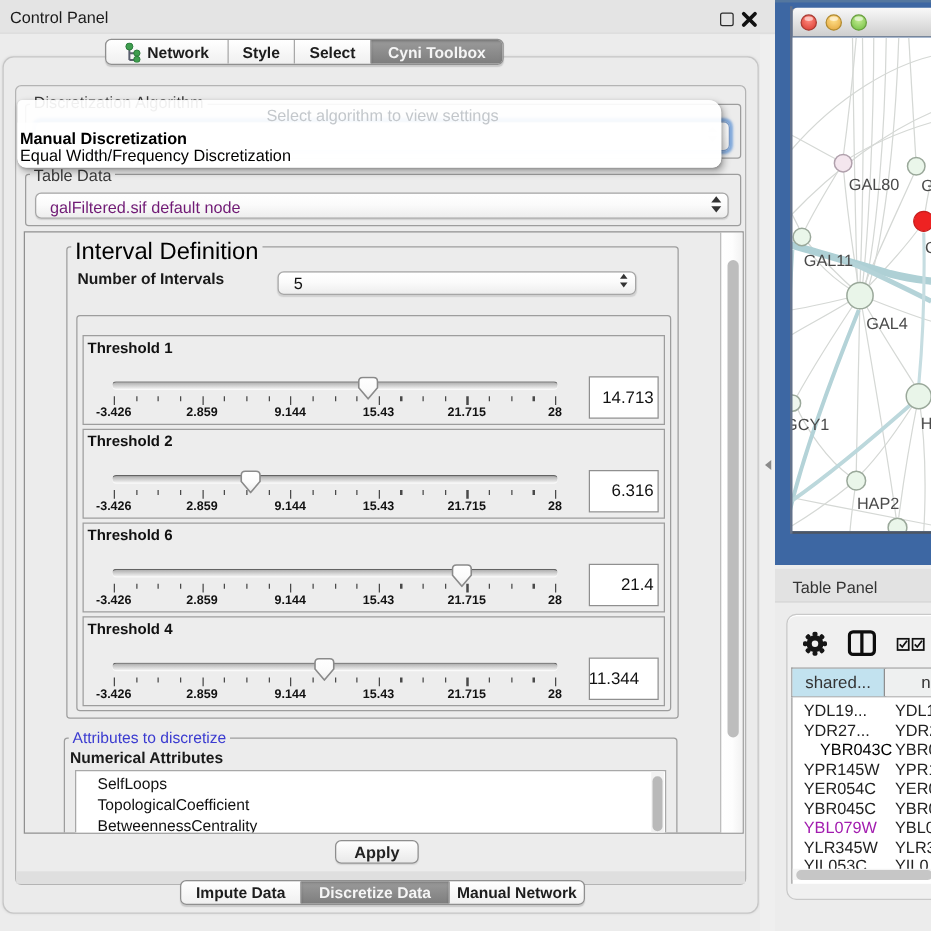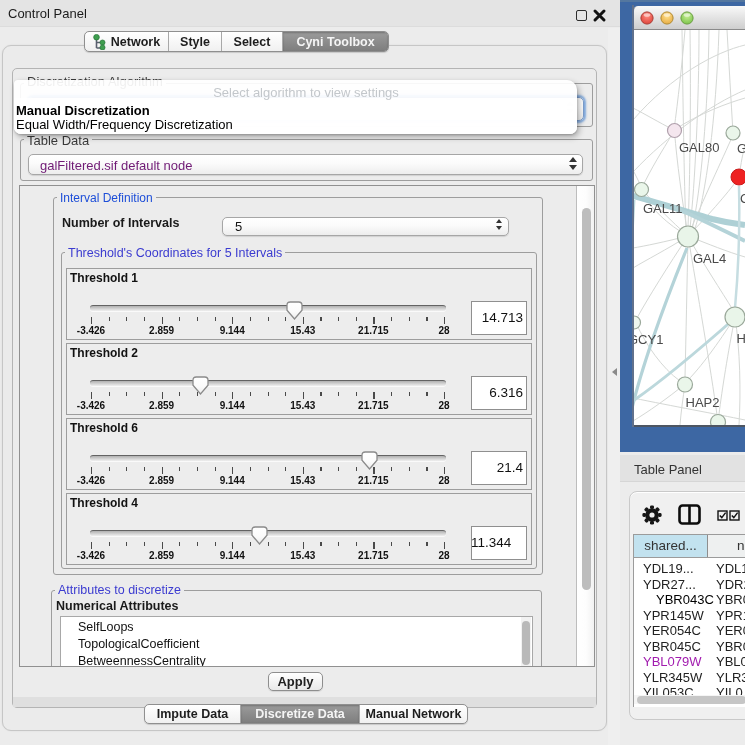--- a/index.html
+++ b/index.html
@@ -26,21 +26,21 @@
 
 <div class="abs" style="left:0;top:0;width:620px;height:745px;background:#ececec;"></div>
 <div class="abs" style="left:0;top:0;width:620px;height:27px;background:#e4e4e4;border-bottom:1px solid #dcdcdc;"></div>
 <div class="abs" style="left:8px;top:6px;font-size:13px;color:#1b1b1b;">Control Panel</div>
 <div class="abs" style="left:576px;top:10px;width:11px;height:11px;border:1.6px solid #2c2c2c;border-radius:2px;"></div>
 <svg class="abs" style="left:592px;top:8px;" width="15" height="15" viewBox="0 0 15 15">
 <path d="M3 3 L12 12 M12 3 L3 12" stroke="#111" stroke-width="3" stroke-linecap="round"></path>
   </svg>
 <div class="abs" style="left:2px;top:45px;width:605px;height:686px;background:#ebebeb;border:1px solid #c6c6c6;border-radius:9px;box-shadow:0 0 2px rgba(0,0,0,0.08);"></div>
 <div class="seg" style="left:84px;top:31px;height:21px;">
-<div style="width:84px;text-align:right;"><span style="display:inline-block;width:13px;height:15px;position:relative;margin-right:5px;">
+<div style="width:98px;text-align:right;"><span style="display:inline-block;width:13px;height:15px;position:relative;margin-right:5px;">
 <svg width="13" height="16" viewBox="0 0 13 16" style="position:absolute;left:0;top:0;">
 <path d="M3.5 5 L3.5 14 M3.5 8.5 L8 8.5 M3.5 14 L8 14" stroke="#5a5f6e" stroke-width="1.6" fill="none"></path>
 <circle cx="3.5" cy="3.2" r="2.8" fill="#3f9e4f" stroke="#2c7c3c" stroke-width="0.8"></circle>
 <circle cx="9.5" cy="8.5" r="2.5" fill="#3f9e4f" stroke="#2c7c3c" stroke-width="0.8"></circle>
 <circle cx="9.5" cy="13.5" r="2.5" fill="#3f9e4f" stroke="#2c7c3c" stroke-width="0.8"></circle>
 </svg>
       </span>Network</div>
 <div style="width:53px;">Style</div>
 <div style="width:61px;">Select</div>
 <div style="width:105px;" class="sel">Cyni Toolbox</div>
@@ -57,30 +57,29 @@
 <div class="fs" style="left:20px;top:139px;width:573px;height:42px;"></div>
 <div class="fs-legend" style="left:24px;top:133px;font-size:13px;color:#3a3a3a;">Table Data</div>
 <div class="combo" style="left:28px;top:154px;width:555px;height:21px;"></div>
 <div class="abs" style="left:40px;top:158px;font-size:13px;color:#701a75;">galFiltered.sif default node</div>
 <div class="combo-arrows" style="left:569px;top:157px;">
     <div class="arr-up"></div>
     <div class="arr-dn"></div>
   </div>
 <div class="abs" style="left:19px;top:185px;width:576px;height:482px;border:1px solid #909090;background:#ececec;overflow:hidden;">
 <div style="position:absolute;left:33px;top:11px;width:490px;height:378px;border:1px solid #9d9d9d;border-radius:3px;"></div>
-<div class="fs-legend" style="left:37px;top:5px;font-size:12px;color:#1d4ed8;">Interval Definition</div>
+<div class="fs-legend" style="left:37px;top:5px;font-size:19px;color:#000000;">Interval Definition</div>
 <div class="abs" style="left:42px;top:30px;font-size:12.5px;font-weight:bold;color:#1a1a1a;">Number of Intervals</div>
 <div class="combo" style="left:202px;top:31px;width:287px;height:19px;"></div>
 <div class="abs" style="left:215px;top:33px;font-size:13px;color:#141414;">5</div>
 <div class="combo-arrows" style="left:476px;top:33px;">
       <div class="arr-up" style="border-left-width:3.5px;border-right-width:3.5px;border-bottom-width:4.5px;margin-bottom:2.5px;"></div>
       <div class="arr-dn" style="border-left-width:3.5px;border-right-width:3.5px;border-top-width:4.5px;"></div>
     </div>
 <div style="position:absolute;left:41px;top:66px;width:476px;height:317px;border:1px solid #9d9d9d;border-radius:3px;"></div>
-<div class="fs-legend" style="left:45px;top:60px;font-size:12.5px;color:#3b3bd0;">Threshold's Coordinates for 5 Intervals</div>
 <div style="position:absolute;left:46px;top:82px;width:466px;height:72px;border:1px solid #9d9d9d;background:#ededed;">
 <div style="position:absolute;left:3px;top:2px;font-size:12px;font-weight:bold;color:#111;">Threshold 1</div>
 <div style="position:absolute;left:23px;top:36px;width:356px;height:5.5px;border-radius:3px;background:linear-gradient(180deg,#b0b0b0,#f0f0f0);border-top:1px solid #636363;box-shadow:0 1px 0 rgba(255,255,255,0.7);"></div>
 <div style="position:absolute;left:24.00px;top:48px;width:1.2px;height:7px;background:#4a4a4a;"></div>
 <div style="position:absolute;left:41.65px;top:48px;width:1.2px;height:4px;background:#4a4a4a;"></div>
 <div style="position:absolute;left:59.30px;top:48px;width:1.2px;height:4px;background:#4a4a4a;"></div>
 <div style="position:absolute;left:76.95px;top:48px;width:1.2px;height:4px;background:#4a4a4a;"></div>
 <div style="position:absolute;left:94.60px;top:48px;width:1.2px;height:7px;background:#4a4a4a;"></div>
 <div style="position:absolute;left:112.25px;top:48px;width:1.2px;height:4px;background:#4a4a4a;"></div>
 <div style="position:absolute;left:129.90px;top:48px;width:1.2px;height:4px;background:#4a4a4a;"></div>
@@ -251,21 +250,21 @@
 <div class="abs" style="left:36px;top:413px;font-size:12.5px;font-weight:bold;color:#1a1a1a;">Numerical Attributes</div>
 <div style="position:absolute;left:39.5px;top:430px;width:473px;height:120px;background:#fff;border:1px solid #a8a8a8;"></div>
 <div style="position:absolute;left:58px;top:434px;font-size:12.5px;color:#111;">SelfLoops</div>
 <div style="position:absolute;left:58px;top:451px;font-size:12.5px;color:#111;">TopologicalCoefficient</div>
 <div style="position:absolute;left:58px;top:468px;font-size:12.5px;color:#111;">BetweennessCentrality</div>
 <div style="position:absolute;left:501px;top:431px;width:10px;height:118px;background:#f2f2f2;"></div>
 <div style="position:absolute;left:501.5px;top:435px;width:8px;height:44px;background:#b9b9b9;border-radius:4px;"></div>
 <div style="position:absolute;left:556px;top:0;width:19px;height:482px;background:linear-gradient(90deg,#ffffff 0%,#fdfdfd 50%,#f0f0f0 100%);border-left:1px solid #bdbdbd;"></div>
 <div style="position:absolute;left:562px;top:22px;width:9px;height:382px;background:#bdbdbd;border-radius:5px;"></div>
 </div>
-<div class="abs" style="left:268px;top:672px;width:55px;height:19px;border:1px solid #8e8e8e;border-radius:5px;background:linear-gradient(180deg,#ffffff,#e9e9e9);box-shadow:0 1px 1px rgba(0,0,0,0.1);text-align:center;font-size:13px;font-weight:bold;color:#222;line-height:17px;">Apply</div>
+<div class="abs" style="left:268px;top:672px;width:67px;height:19px;border:1px solid #8e8e8e;border-radius:5px;background:linear-gradient(180deg,#ffffff,#e9e9e9);box-shadow:0 1px 1px rgba(0,0,0,0.1);text-align:center;font-size:13px;font-weight:bold;color:#222;line-height:17px;">Apply</div>
 <div class="seg" style="left:144px;top:704px;height:20px;">
 <div style="width:96px;">Impute Data</div>
 <div style="width:119px;" class="sel">Discretize Data</div>
 <div style="width:107px;">Manual Network</div>
 </div>
 <div class="abs" style="left:14px;top:80px;width:563px;height:53.5px;background:rgba(255,255,255,0.92);border-radius:4px 10px 7px 7px;box-shadow:2px 3px 6px rgba(0,0,0,0.3), 0 1px 2px rgba(0,0,0,0.18);"></div>
 <div class="abs" style="left:14px;top:98px;width:563px;height:35.5px;background:rgba(255,255,255,0.82);border-radius:0 0 7px 7px;"></div>
 <div class="abs" style="left:26px;top:85px;width:560px;text-align:center;font-size:13px;color:#c3c7cb;">Select algorithm to view settings</div>
 <div class="abs" style="left:16px;top:103px;font-size:13px;font-weight:bold;color:#000;">Manual Discretization</div>
 <div class="abs" style="left:16px;top:117px;font-size:13px;color:#000;">Equal Width/Frequency Discretization</div>

